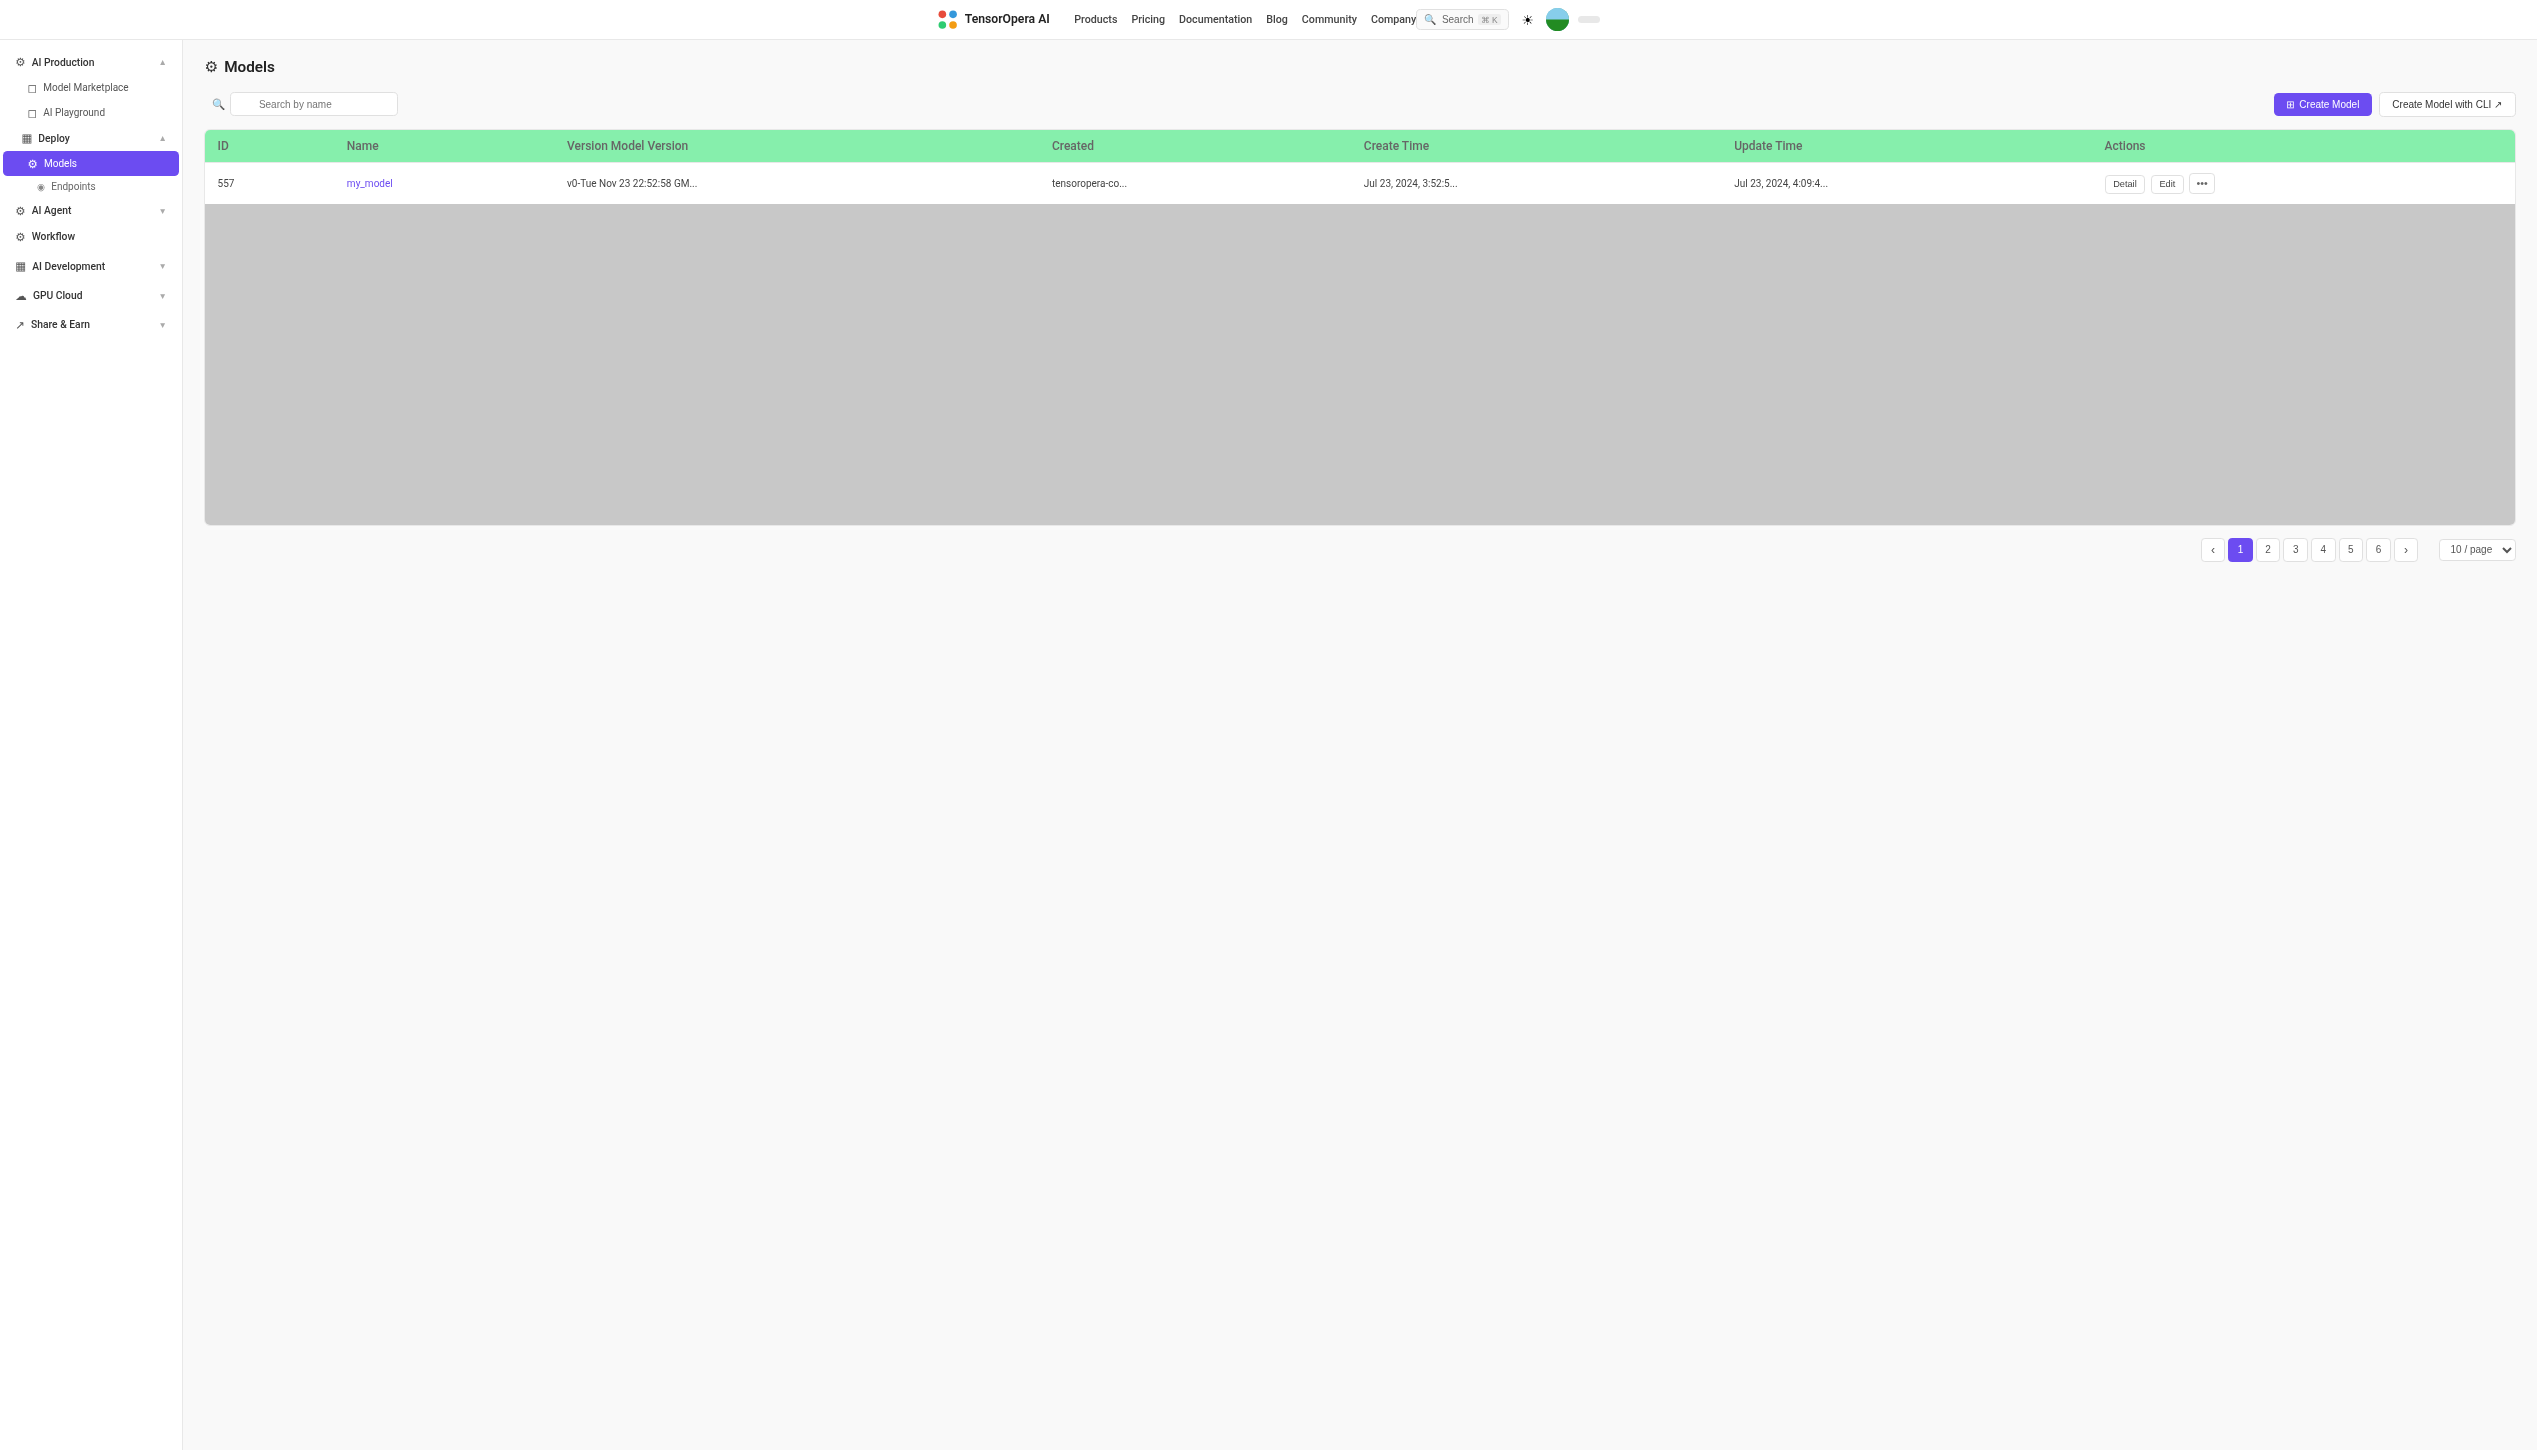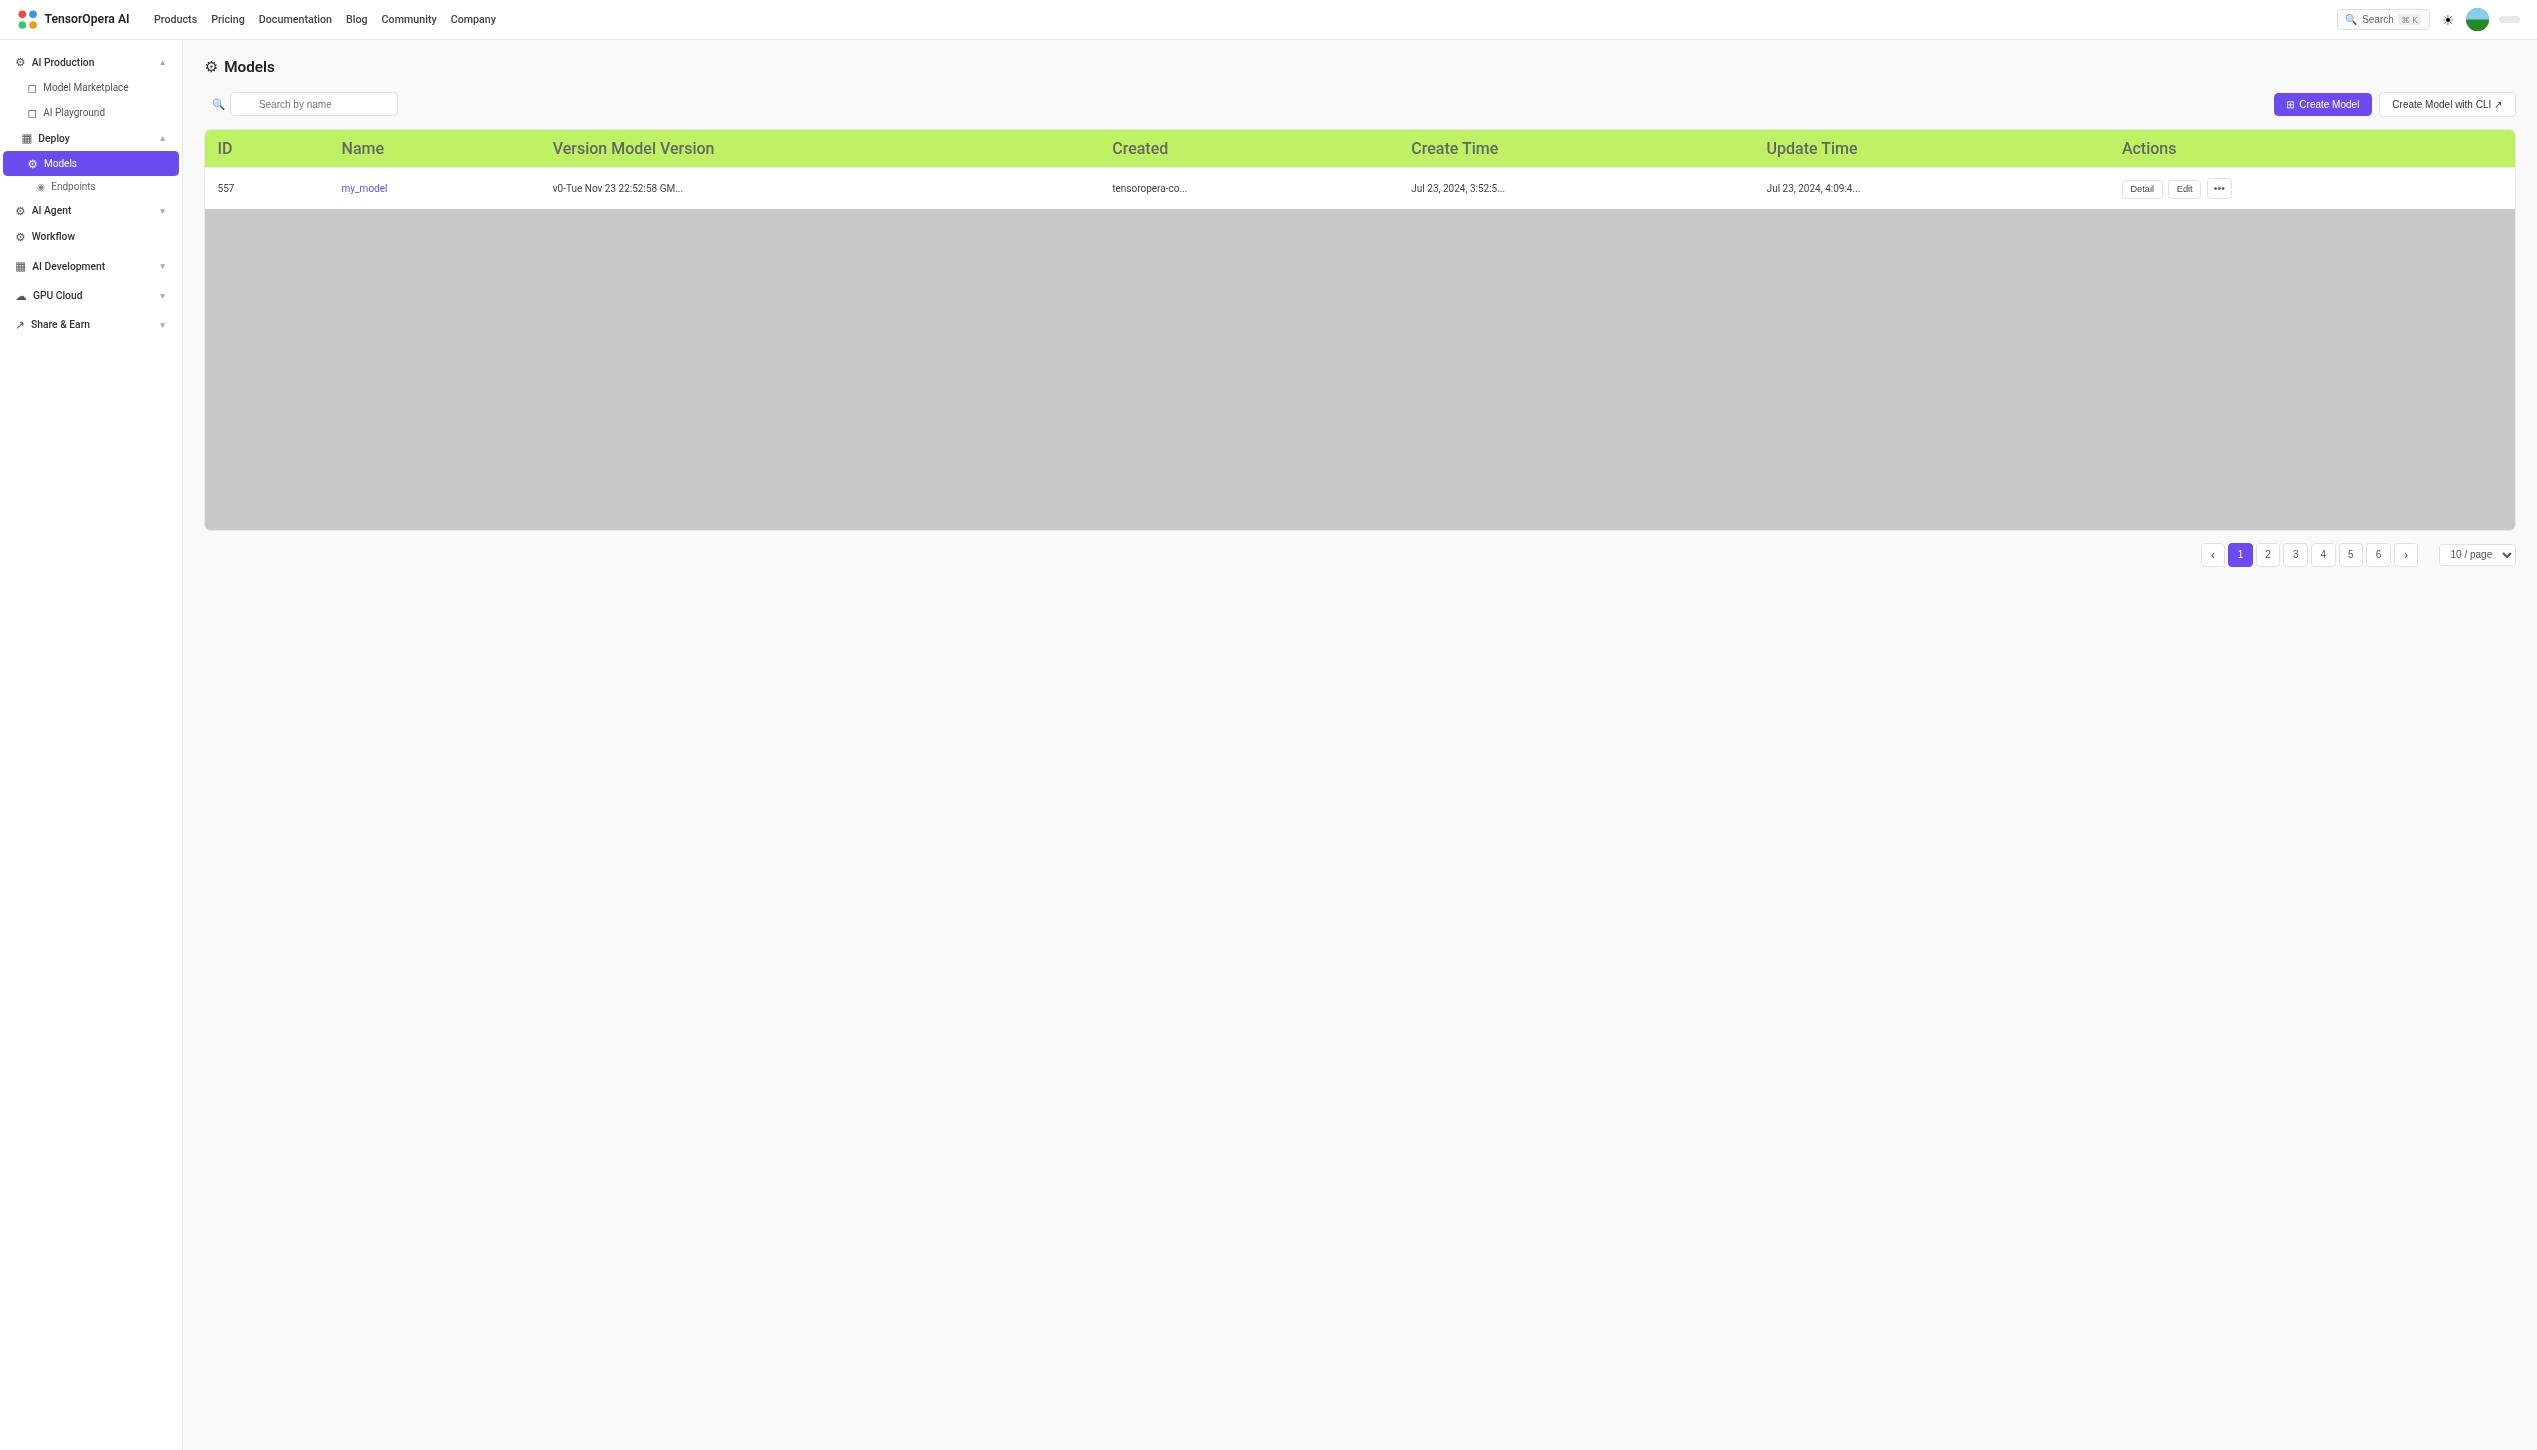--- a/index.html
+++ b/index.html
@@ -1,22 +1,22 @@
 <!DOCTYPE html>
 <html style="font-size:12.2px"><head>
   <meta charset="utf-8">
   <style>
     * { box-sizing: border-box; margin: 0; padding: 0; }
     body { font-family: -apple-system, BlinkMacSystemFont, 'Segoe UI', Roboto, sans-serif; background: #f5f5f5; color: #333; font-size: 10.7px; }
 
     
     .top-nav {
-      display: flex; align-items: center; justify-content: space-between;
+      display: flex; align-items: center; justify-content: center;
       background: #fff; border-bottom: 0.8px solid #e8e8e8;
-      padding: 0 17px; height: 40px; position: fixed; top: 0; left: 0; right: 0; z-index: 100;
+      padding: 0 23px; height: 40px; position: fixed; top: 0; left: 0; right: 0; z-index: 100;
     }
     .nav-logo { display: flex; align-items: center; gap: 6.1px; font-weight: 600; font-size: 12.2px; color: #222; }
     .logo-icon { width: 21.4px; height: 21.4px; }
     .nav-links { display: flex; align-items: center; gap: 14px; margin-left: 24.5px; }
     .nav-link { color: #444; text-decoration: none; font-size: 10.7px; font-weight: 500; cursor: pointer; }
     .nav-right { display: flex; align-items: center; gap: 9.2px; }
     .search-btn {
       display: flex; align-items: center; gap: 4.6px;
       border: 0.8px solid #e0e0e0; border-radius: 4.6px; padding: 3.8px 7.6px;
       background: #fafafa; color: #666; cursor: pointer; font-size: 10px;
@@ -83,22 +83,22 @@
     .btn-create-cli {
       display: flex; align-items: center; gap: 4.6px;
       background: #fff; color: #333; border: 0.8px solid #e0e0e0; border-radius: 4.6px;
       padding: 6.1px 12.2px; cursor: pointer; font-size: 10px; font-weight: 500;
     }
 
     
     .table-container { background: #fff; border: 0.8px solid #e8e8e8; border-radius: 6.1px; overflow: hidden; }
     .table { width: 100%; border-collapse: collapse; }
     .table th {
-      text-align: left; padding: 9.2px 12.2px; font-size: 16px; font-weight: 500;
-      color: #666; background: #bef264; border-bottom: 0.8px solid #e8e8e8;
+      text-align: left; padding: 9.2px 12.2px; font-size: 12px; font-weight: 500;
+      color: #666; background: #86efac; border-bottom: 0.8px solid #e8e8e8;
     }
     .table td { padding: 10px 12.2px; font-size: 10px; color: #444; border-bottom: 0.8px solid #f0f0f0; }
     .table tr:last-child td { border-bottom: none; }
     .model-link { color: #6c4cf1; text-decoration: none; cursor: pointer; }
 
     
     .action-btn {
       background: #fff; border: 0.8px solid #e0e0e0; border-radius: 3.8px;
       padding: 3.1px 7.6px; cursor: pointer; font-size: 9.2px; color: #444; margin-right: 3.1px;
     }

